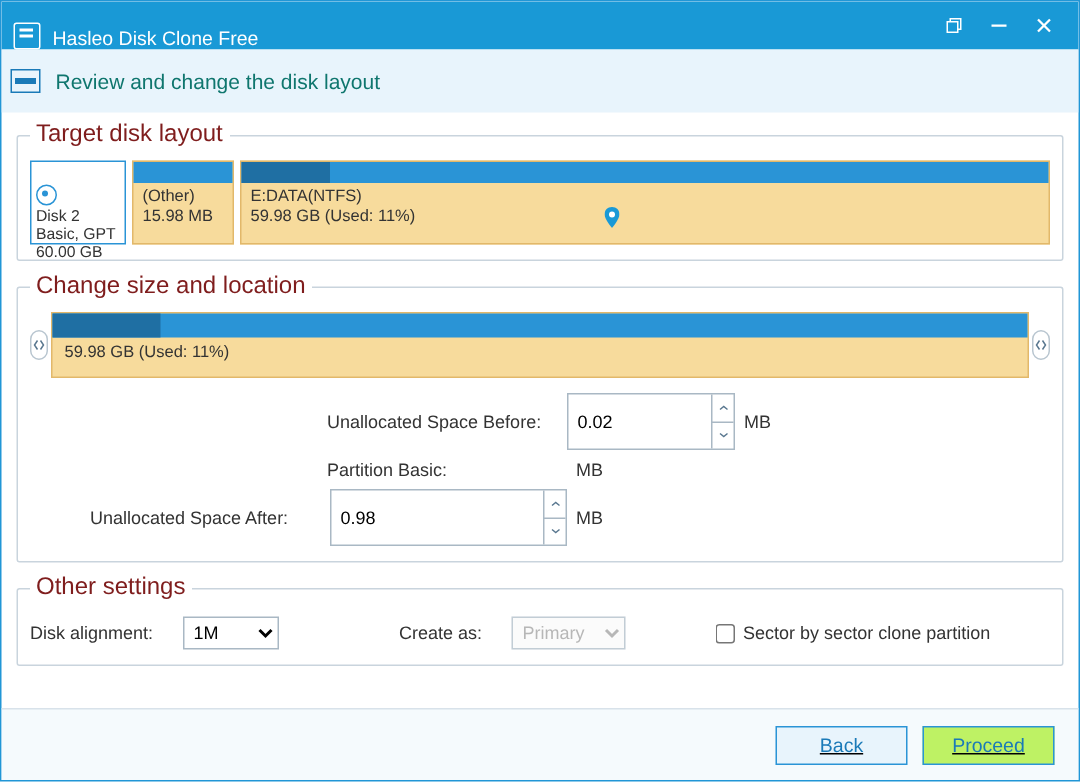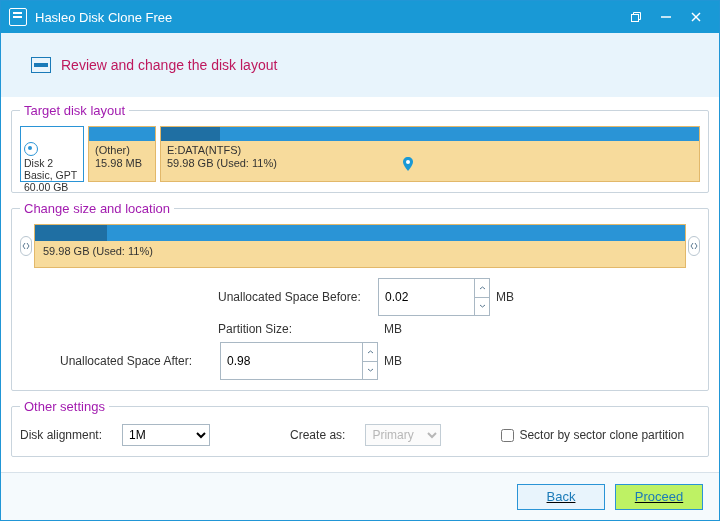--- a/index.html
+++ b/index.html
@@ -1,32 +1,32 @@
 <!DOCTYPE html>
 <html><head>
 <meta charset="utf-8">
 <style>
 * { box-sizing: border-box; margin: 0; padding: 0; font-family: "Segoe UI", Tahoma, sans-serif; }
 body { width: 720px; height: 521px; background: #fff; border: 1px solid #2196d6; overflow: hidden; display: flex; flex-direction: column; }
 
-.titlebar { height: 32px; background: #1999d6; color: #fff; display: flex; align-items: center; padding: 0 8px; font-size: 13px; }
+.titlebar { height: 32px; background: #1999d6; color: #fff; display: flex; align-items: flex-end; padding: 0 8px; font-size: 13px; }
 .titlebar .logo { width: 18px; height: 18px; border: 1.5px solid #fff; border-radius: 2px; margin-right: 8px; position: relative; }
 .titlebar .logo::after { content:""; position:absolute; left:3px; top:7px; width:9px; height:2px; background:#fff; box-shadow: 0 -4px 0 #fff; }
 .titlebar .title { flex: 1; }
 .titlebar .winbtn { width: 30px; height: 32px; display: flex; align-items: center; justify-content: center; cursor: pointer; }
 .titlebar svg { stroke: #fff; fill: none; }
 
-.subhead { height: 64px; background: #e8f4fc; display: flex; align-items: center; padding: 0 30px; font-size: 14px; color: #be185d; }
+.subhead { height: 42px; background: #e8f4fc; display: flex; align-items: center; padding: 0 6px; font-size: 14px; color: #0f766e; }
 .subhead .icon-box { width: 20px; height: 16px; border: 1.5px solid #1a7ab8; margin-right: 10px; position: relative; }
 .subhead .icon-box::after { content: ""; position: absolute; left: 2px; right: 2px; top: 5px; height: 4px; background: #1a7ab8; }
 
 .content { flex: 1; padding: 6px 10px 0 10px; font-size: 12px; color: #333; display:flex; flex-direction:column; gap:8px; }
 
 fieldset { border: 1px solid #c9d4dd; border-radius: 2px; padding: 8px 8px 10px 8px; }
-legend { padding: 0 4px; color: #a21caf; font-size: 13px; }
+legend { padding: 0 4px; color: #7f1d1d; font-size: 16px; }
 
 
 .target-row { display: flex; gap: 4px; height: 56px; }
 .disk-card { width: 64px; border: 1.5px solid #2a94d6; background: #fff; padding: 15px 3px; font-size: 10.5px; line-height: 12px; }
 .disk-card .disk-icon { width: 14px; height: 14px; border: 1.5px solid #2a94d6; border-radius: 50%; position: relative; margin-bottom: 1px; }
 .disk-card .disk-icon::after { content:""; position:absolute; left:3px; top:3px; width:4px; height:4px; border-radius:50%; background:#2a94d6; }
 .part-box { border: 1.5px solid #e2b86a; background: #f7db9c; display: flex; flex-direction: column; font-size: 11px; position: relative; }
 .part-other { width: 68px; }
 .part-e { flex: 1; }
 .part-top { height: 14px; background: #2a94d6; position: relative; }
@@ -165,21 +165,21 @@
             <div class="sb">
               <svg width="7" height="4" viewBox="0 0 7 4" fill="none">
                 <path d="M1 1 L3.5 3 L6 1"></path>
               </svg>
             </div>
           </div>
       </div>
       <div style="padding-left:6px;">MB</div>
 
       <div></div>
-      <div class="lbl">Partition Size:</div>
+      <div class="lbl">Partition Basic:</div>
       <div style="padding-left:6px;">MB</div>
 
       <div></div>
       <div class="lbl">Unallocated Space After:</div>
       <div class="spinner">
         <input type="text" value="0.98" style="">
         <div class="btns">
             <div class="sb">
               <svg width="7" height="4" viewBox="0 0 7 4" fill="none">
                 <path d="M1 3 L3.5 1 L6 3"></path>
@@ -193,21 +193,21 @@
           </div>
       </div>
       <div style="padding-left:6px;">MB</div>
     </div>
   </fieldset>
 
   <fieldset>
     <legend>Other settings</legend>
     <div class="other-row">
       <span class="lbl">Disk alignment:</span>
-      <select style="width:88px;">
+      <select style="width:64px;">
         <option>1M</option>
       </select>
       <span style="width:40px;"></span>
       <span class="lbl">Create as:</span>
       <select disabled="" style="width:76px;">
         <option>Primary</option>
       </select>
       <span style="width:20px;"></span>
       <label class="chk">
         <input type="checkbox" style="">

